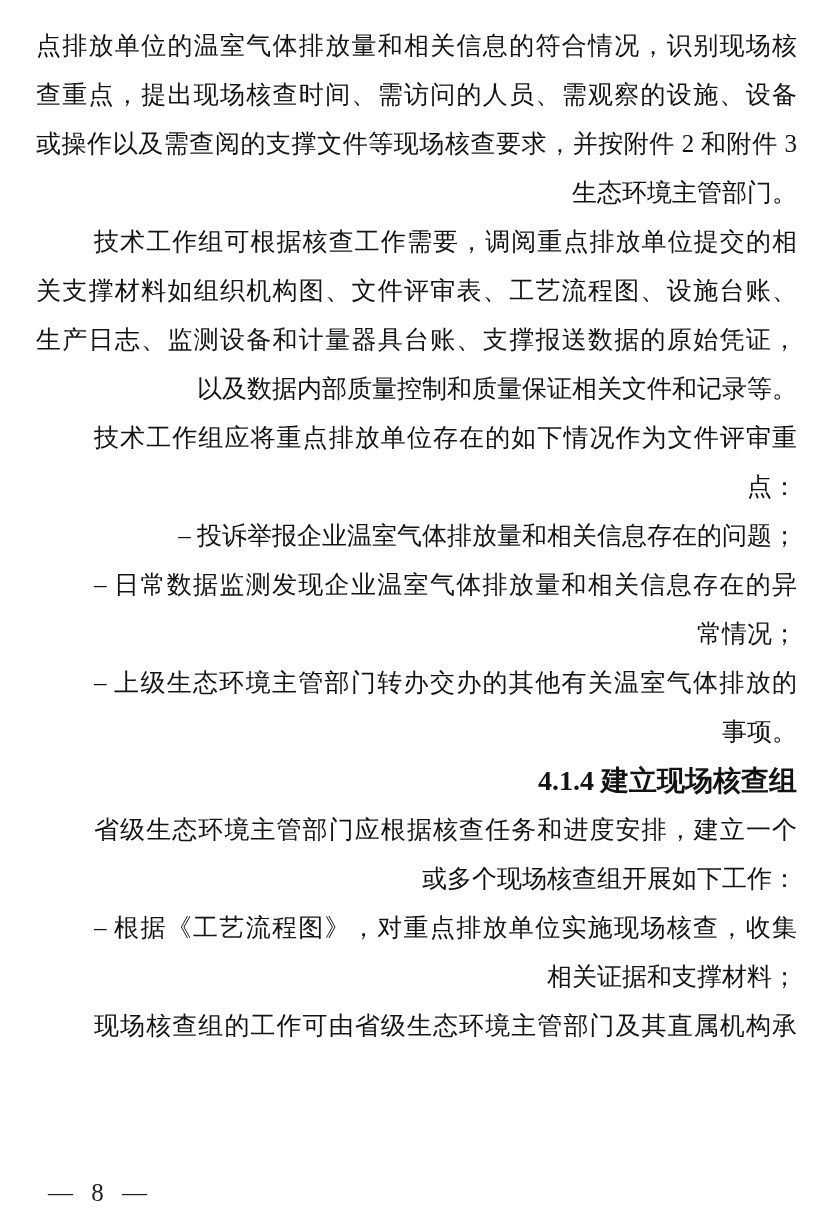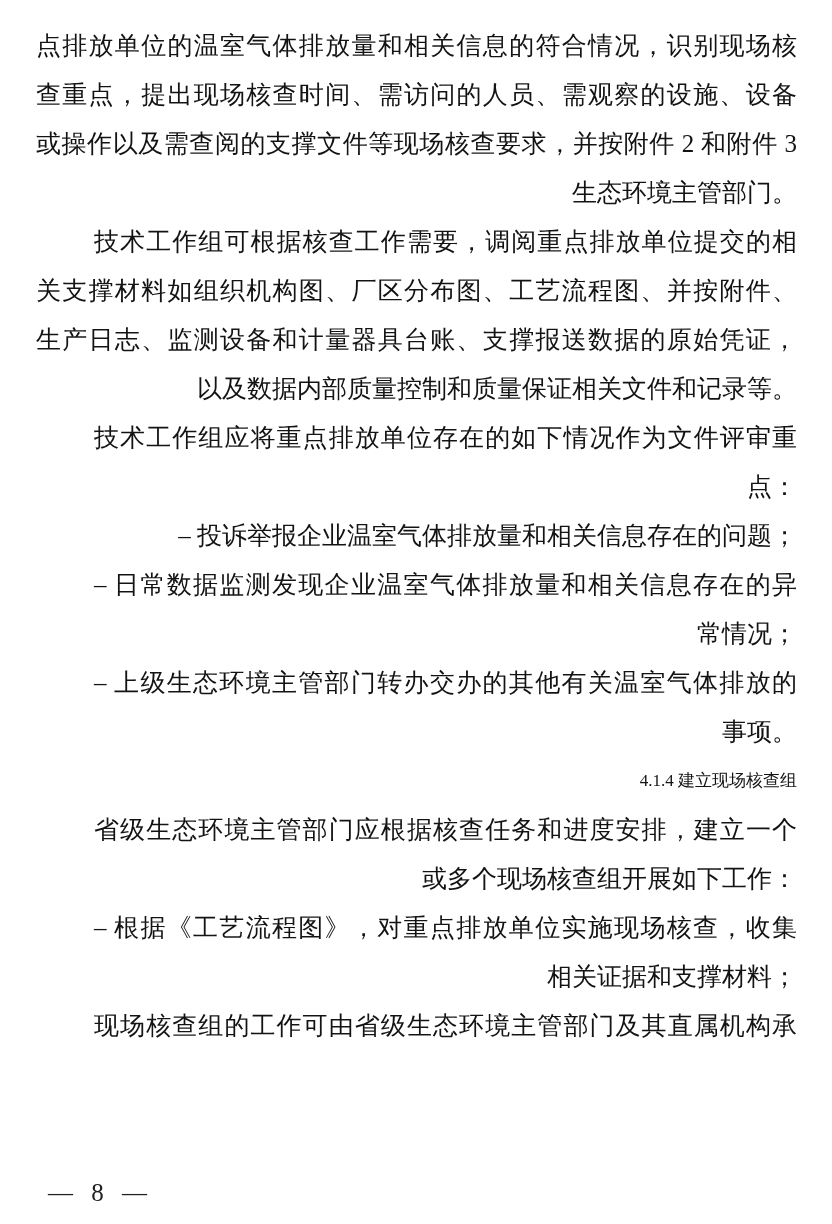--- a/index.html
+++ b/index.html
@@ -31,22 +31,22 @@
   }
   .line.justify {
     white-space: normal;
     text-align: justify;
     text-align-last: justify;
   }
   .line.indent {
     text-indent: 58px;
   }
   .line.bold {
-    font-weight: normal;
-    font-size: 17px;
+    font-weight: bold;
+    font-size: 28px;
   }
   .footer {
     position: absolute;
     left: 48px;
     top: 1178px;
     font-size: 25px;
     line-height: 30px;
     letter-spacing: 1px;
     word-spacing: 10px;
     color: #222;
@@ -55,21 +55,21 @@
 </head>
 <body>
 
 <div class="page">
   <div class="body-text" id="lines">
       <div class="line justify">点排放单位的温室气体排放量和相关信息的符合情况，识别现场核</div>
       <div class="line justify">查重点，提出现场核查时间、需访问的人员、需观察的设施、设备</div>
       <div class="line justify">或操作以及需查阅的支撑文件等现场核查要求，并按附件 2 和附件 3</div>
       <div class="line">生态环境主管部门。</div>
       <div class="line justify indent">技术工作组可根据核查工作需要，调阅重点排放单位提交的相</div>
-      <div class="line justify">关支撑材料如组织机构图、厂区分布图、工艺流程图、并按附件、</div>
+      <div class="line justify">关支撑材料如组织机构图、文件评审表、工艺流程图、设施台账、</div>
       <div class="line justify">生产日志、监测设备和计量器具台账、支撑报送数据的原始凭证，</div>
       <div class="line">以及数据内部质量控制和质量保证相关文件和记录等。</div>
       <div class="line justify indent">技术工作组应将重点排放单位存在的如下情况作为文件评审重</div>
       <div class="line">点：</div>
       <div class="line indent">– 投诉举报企业温室气体排放量和相关信息存在的问题；</div>
       <div class="line justify indent">– 日常数据监测发现企业温室气体排放量和相关信息存在的异</div>
       <div class="line">常情况；</div>
       <div class="line justify indent">– 上级生态环境主管部门转办交办的其他有关温室气体排放的</div>
       <div class="line">事项。</div>
       <div class="line indent bold">4.1.4 建立现场核查组</div>

